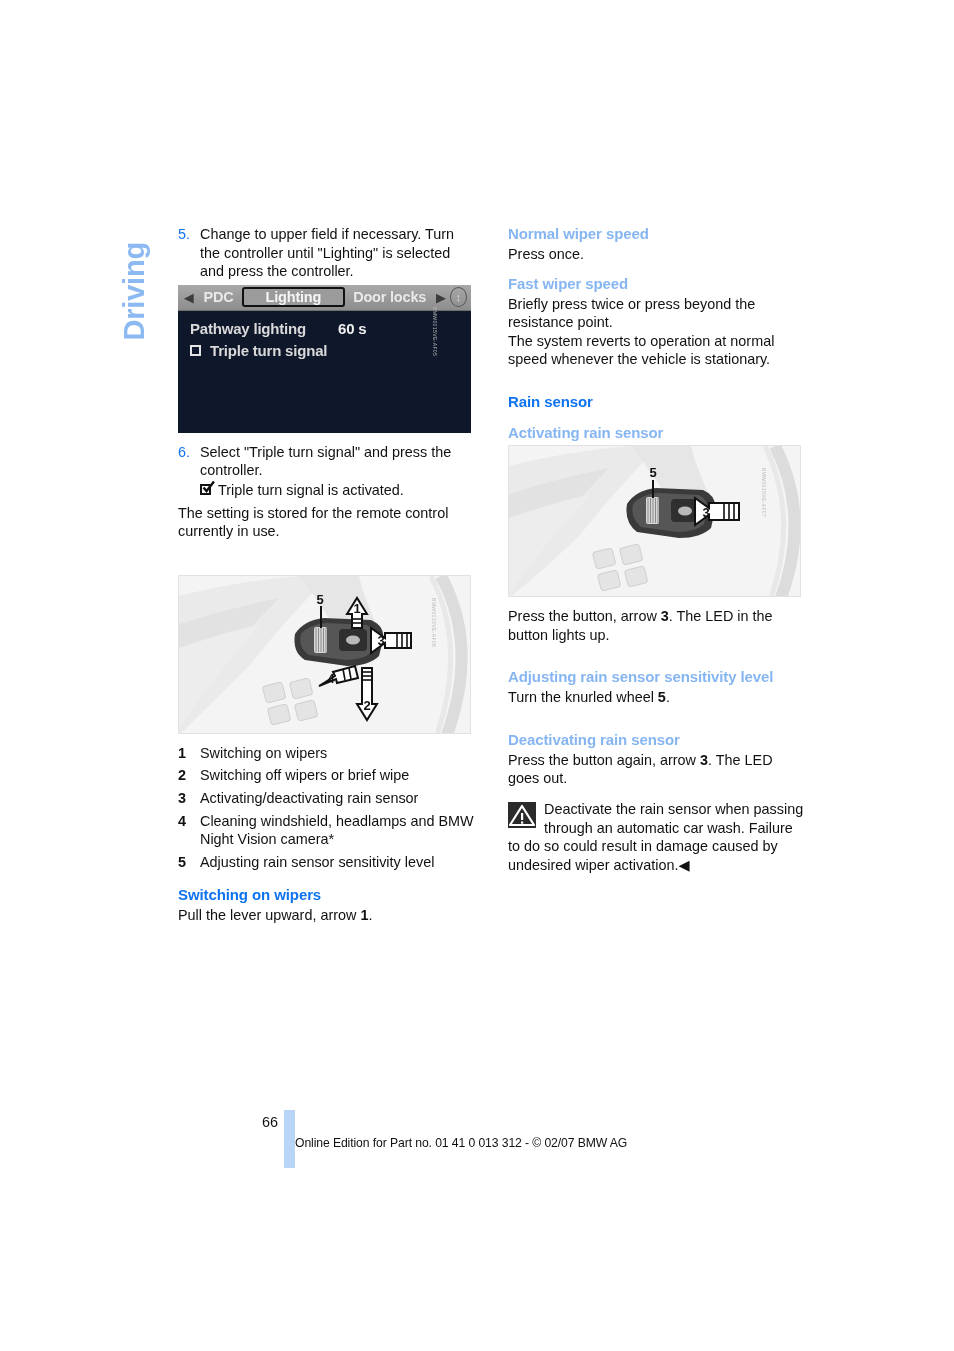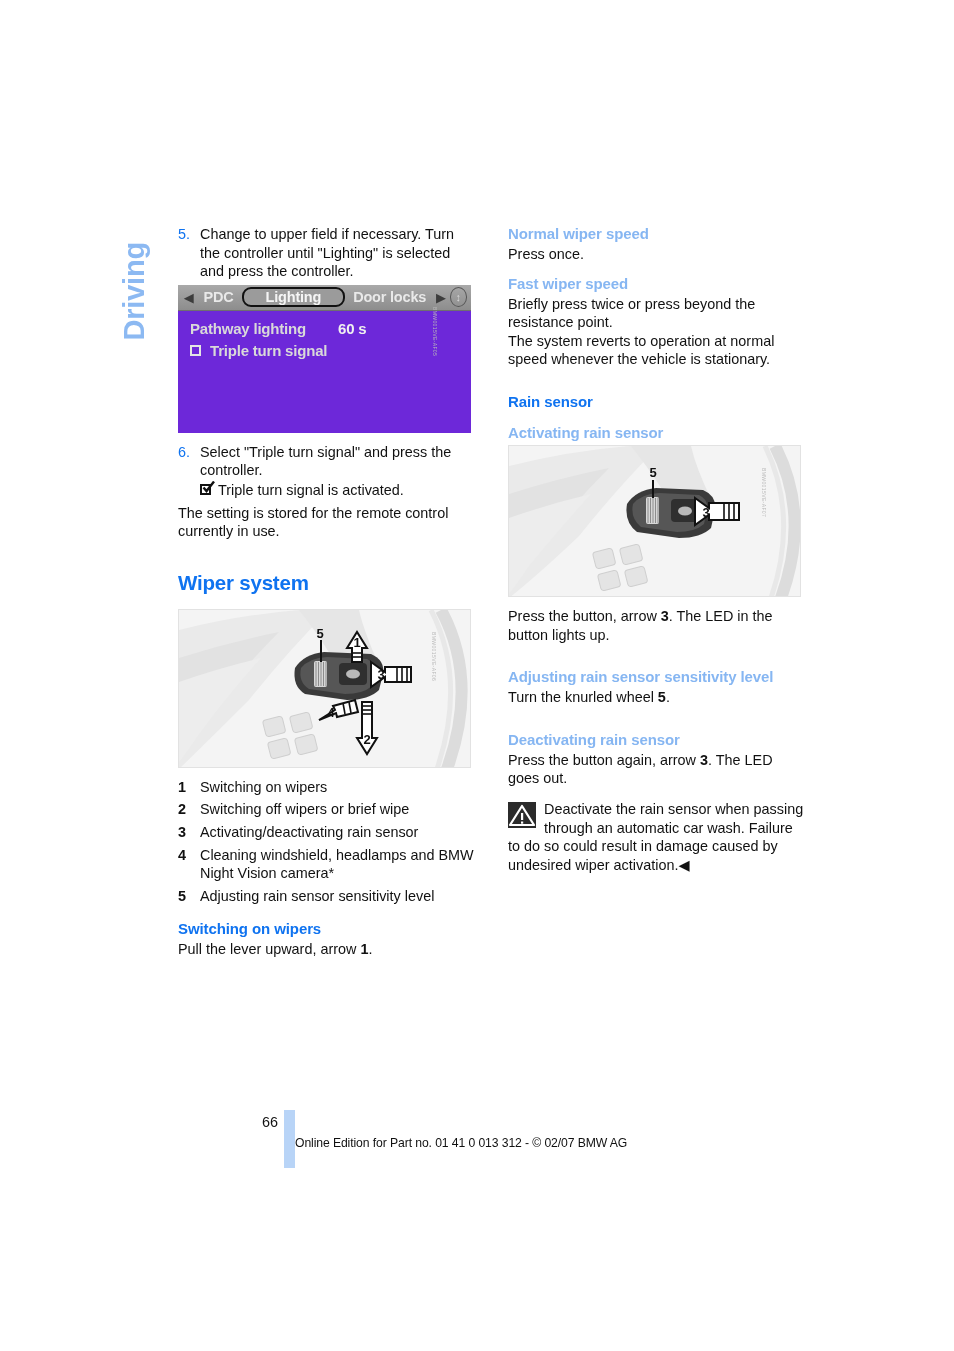--- a/index.html
+++ b/index.html
@@ -189,38 +189,38 @@
     font-size: 14.5px;
     font-weight: bold;
     padding: 0 8px;
     letter-spacing: -0.2px;
     white-space: nowrap;
   }
   .idrive-item.sel {
     background: #9b9b9b;
     color: #f5f5f5;
     border: 2px solid #111;
-    border-radius: 9px;
+    border-radius: 3px;
     padding: 0 22px;
   }
   .idrive-spacer { flex: 1; }
   .idrive-ind {
     width: 20px;
     height: 20px;
     border: 1px solid #565656;
     border-radius: 50%;
     color: #d8d8d8;
     font-size: 11px;
     text-align: center;
     line-height: 18px;
     margin-left: 2px;
   }
   .idrive-body {
     padding: 9px 12px 0 12px;
-    background: #6d28d9;
+    background: #0f172a;
     height: 122px;
   }
   .idrive-row {
     display: flex;
     align-items: center;
     color: #d9d9d9;
     font-size: 15px;
     font-weight: bold;
     margin-bottom: 5px;
     letter-spacing: -0.2px;
@@ -327,21 +327,20 @@
         </span>
         <span>Triple turn signal is activated.</span>
       </div>
     </div>
   </div>
 
   <div class="body-text" style="margin-top:4px;">The setting is stored for the remote control currently in use.</div>
 
   <div class="sec-gap"></div>
 
-  <div class="h1-blue">Wiper system</div>
 
   <div class="figure photo">
     <svg viewBox="0 0 293 159" width="293" height="159">
       <rect x="0" y="0" width="293" height="159" fill="#f4f4f4"></rect>
 
       <path d="M0 20 Q60 5 120 0 L150 0 Q110 40 70 90 Q30 130 0 159 Z" fill="#eaeaea"></path>
       <path d="M0 48 Q50 32 100 22 Q60 62 25 110 Q10 132 0 148 Z" fill="#e2e2e2"></path>
       <path d="M0 72 Q40 58 82 48 Q48 86 20 124 Q8 142 0 152 Z" fill="#ededed"></path>
 
       <path d="M262 0 Q300 70 268 159" stroke="#dcdcdc" stroke-width="12" fill="none"></path>

